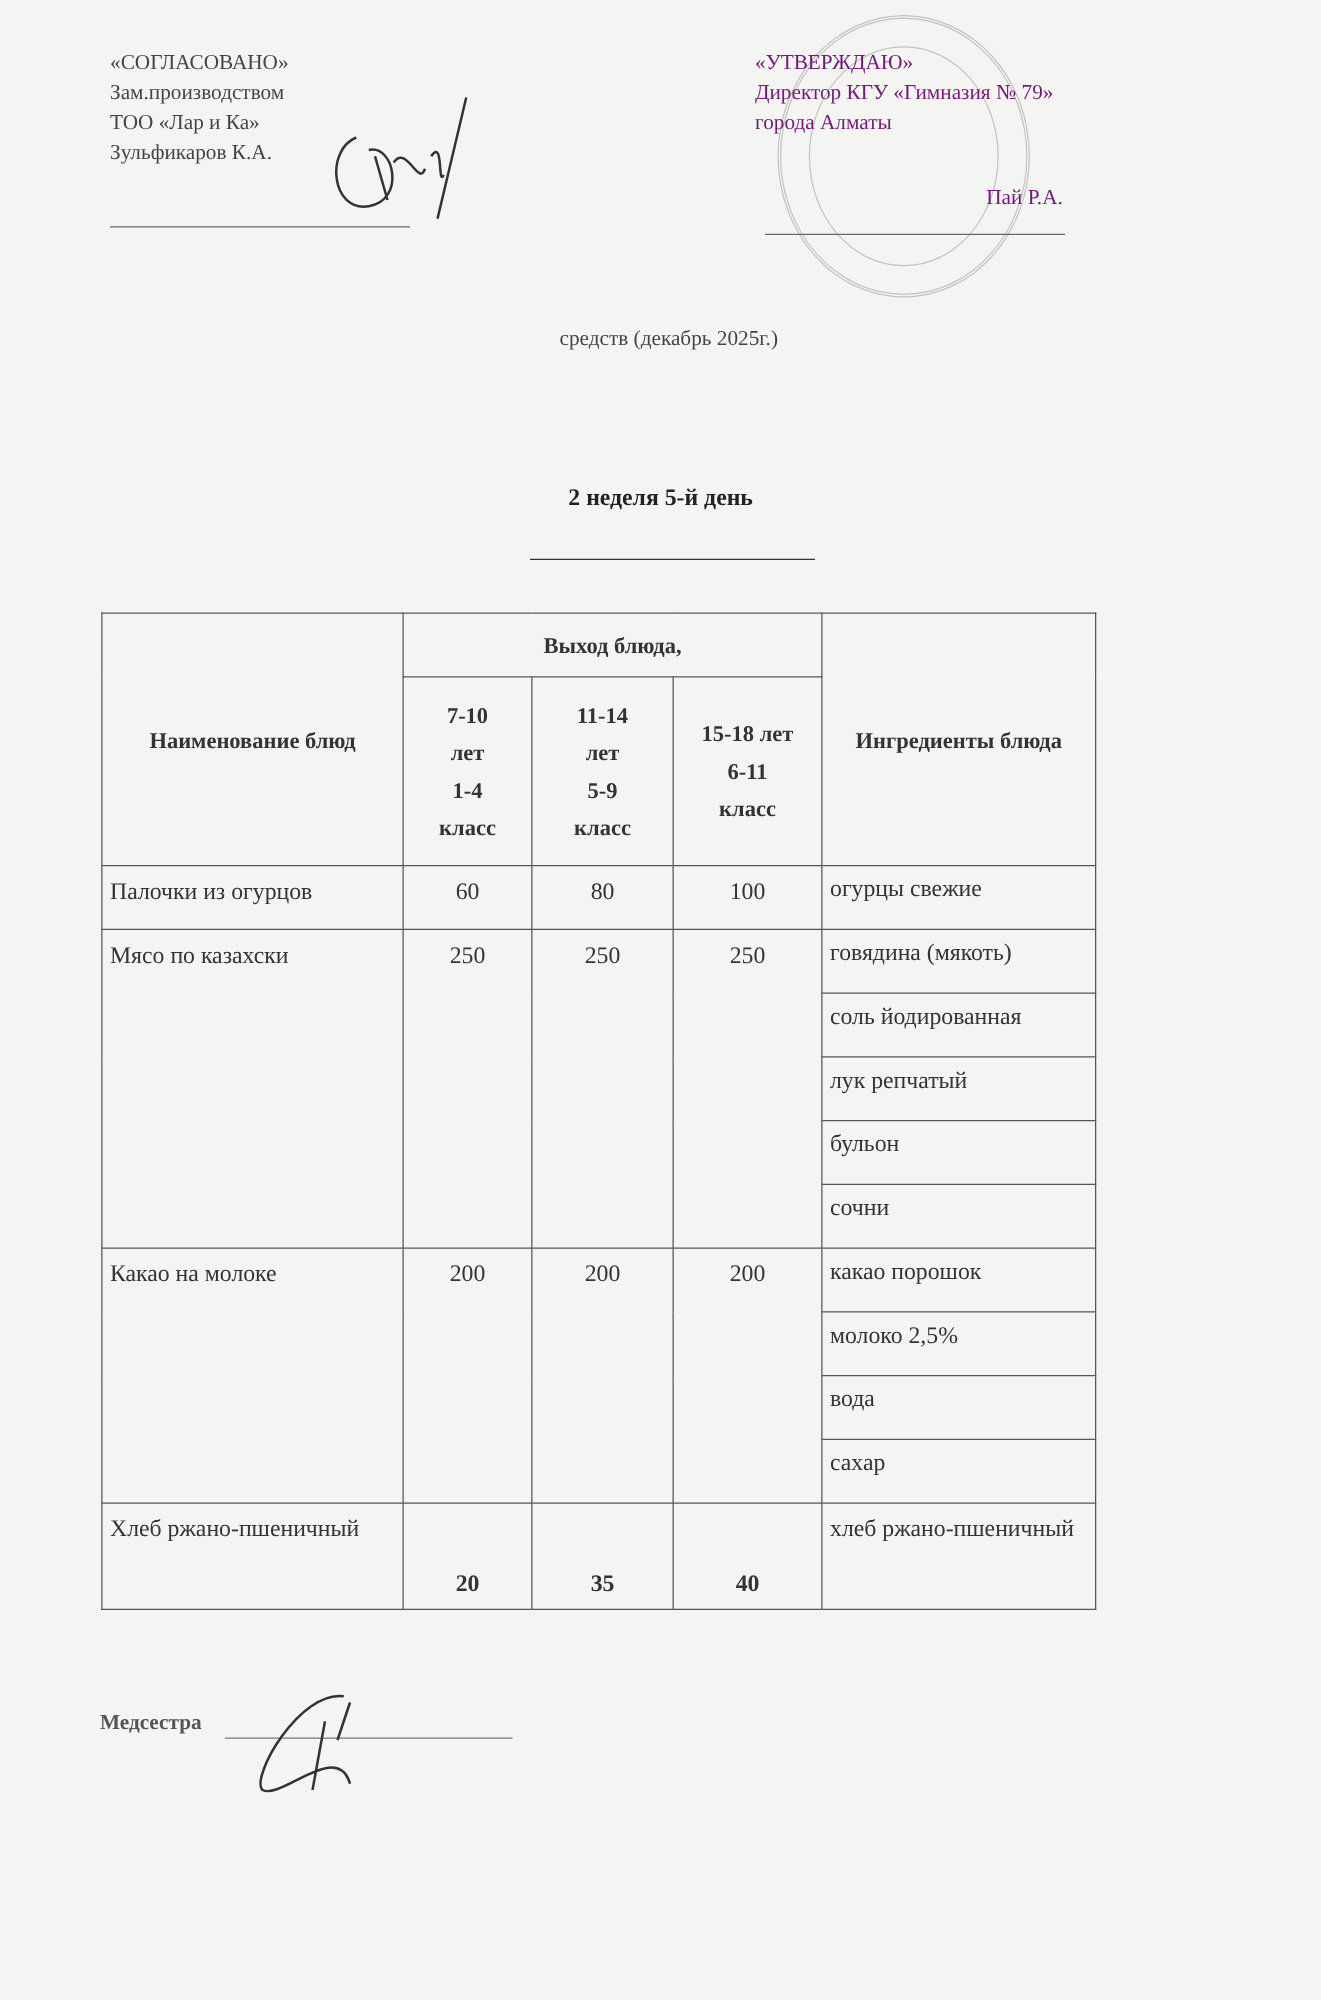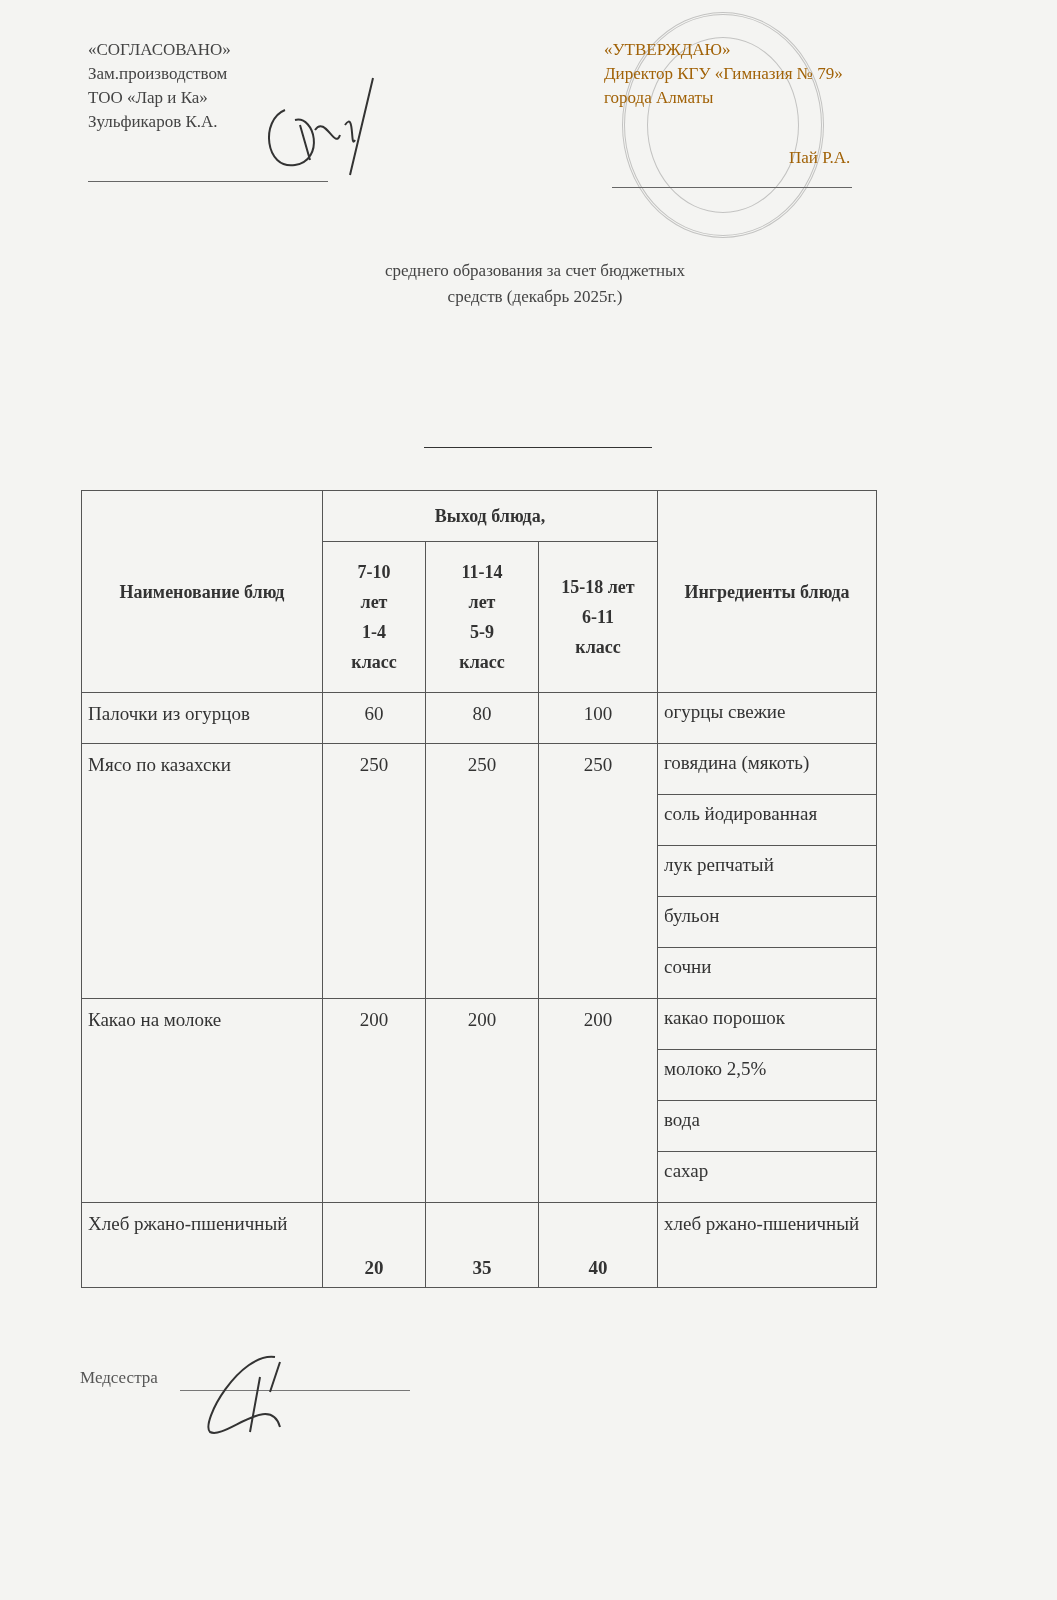--- a/index.html
+++ b/index.html
@@ -5,39 +5,39 @@
   html, body { margin: 0; padding: 0; }
   body {
     width: 1057px; height: 1600px; position: relative; overflow: hidden;
     background: #f4f4f2;
     font-family: "Liberation Serif", serif;
     color: #3a3a3a;
   }
   .page { position: absolute; left: 0; top: 0; width: 1036px; height: 1600px; }
   .left-approval { position: absolute; left: 88px; top: 38px; font-size: 17px; line-height: 24px; color: #444; }
   .left-approval .line { position: absolute; left: 0; top: 143px; width: 240px; border-top: 1px solid #666; }
-  .right-approval { position: absolute; left: 604px; top: 38px; font-size: 17px; line-height: 24px; color: #a16207; }
+  .right-approval { position: absolute; left: 604px; top: 38px; font-size: 17px; line-height: 24px; color: #701a75; }
   .right-approval .sigrow { padding-left: 185px; margin-top: 36px; }
   .right-approval .line { position: absolute; left: 8px; top: 149px; width: 240px; border-top: 1px solid #666; }
   .stamp { position: absolute; left: 622px; top: 12px; width: 196px; height: 220px; border-radius: 50%;
            border: 3px double rgba(90,90,90,0.35); opacity: 0.9; }
   .stamp .inner { position: absolute; left: 22px; top: 22px; right: 22px; bottom: 22px; border-radius: 50%;
            border: 1px solid rgba(90,90,90,0.35); }
   .sig { position: absolute; }
   .title { position: absolute; left: 60px; width: 950px; top: 258px; text-align: center; font-size: 17px; line-height: 26px; color: #444; }
   .subtitle { position: absolute; left: 0; width: 1057px; top: 388px; text-align: center; font-size: 19px; font-weight: bold; color: #222; }
   .subtitle-line { position: absolute; left: 424px; top: 447px; width: 228px; border-top: 1.5px solid #333; }
   table.menu { position: absolute; left: 81px; top: 490px; border-collapse: collapse; font-size: 19px; color: #333; }
   table.menu td { border: 1.5px solid #555; padding: 0 6px; vertical-align: top; }
   table.menu td.h { text-align: center; vertical-align: middle; font-weight: bold; line-height: 30px; font-size: 18px; }
   table.menu td.num { text-align: center; padding-top: 10px; }
   table.menu td.name { padding-top: 10px; }
   table.menu td.ing { height: 42px; padding-top: 8px; }
   table.menu td.bottom { vertical-align: bottom; padding-bottom: 8px; font-weight: bold; }
-  .nurse { position: absolute; left: 80px; top: 1368px; font-size: 17px; color: #555; }
+  .nurse { position: absolute; left: 80px; top: 1368px; font-size: 17px; color: #555; font-weight: bold; }
   .nurse-line { position: absolute; left: 180px; top: 1390px; width: 230px; border-top: 1px solid #777; }
 </style>
 </head>
 <body>
 
 <div class="page">
 
   <div class="left-approval">
     <div>«СОГЛАСОВАНО»</div>
     <div>Зам.производством</div>
@@ -54,23 +54,23 @@
     </div>
   <div class="right-approval">
     <div>«УТВЕРЖДАЮ»</div>
     <div>Директор КГУ «Гимназия № 79»</div>
     <div>города Алматы</div>
     <div class="sigrow">Пай Р.А.</div>
     <div class="line"></div>
   </div>
 
   <div class="title">
-    <div>среднего образования за счет бюджетных</div>
     <div>средств (декабрь 2025г.)</div>
   </div>
+  <div class="subtitle">2 неделя 5-й день</div>
   <div class="subtitle-line"></div>
 
   <table class="menu">
     <tbody>
         <tr>
       <td class="h" rowspan="2" style="width:228px">Наименование блюд</td>
       <td class="h" colspan="3" style="height:50px">Выход блюда,</td>
       <td class="h" rowspan="2" style="width:206px">Ингредиенты блюда</td>
     </tr>
     <tr>

